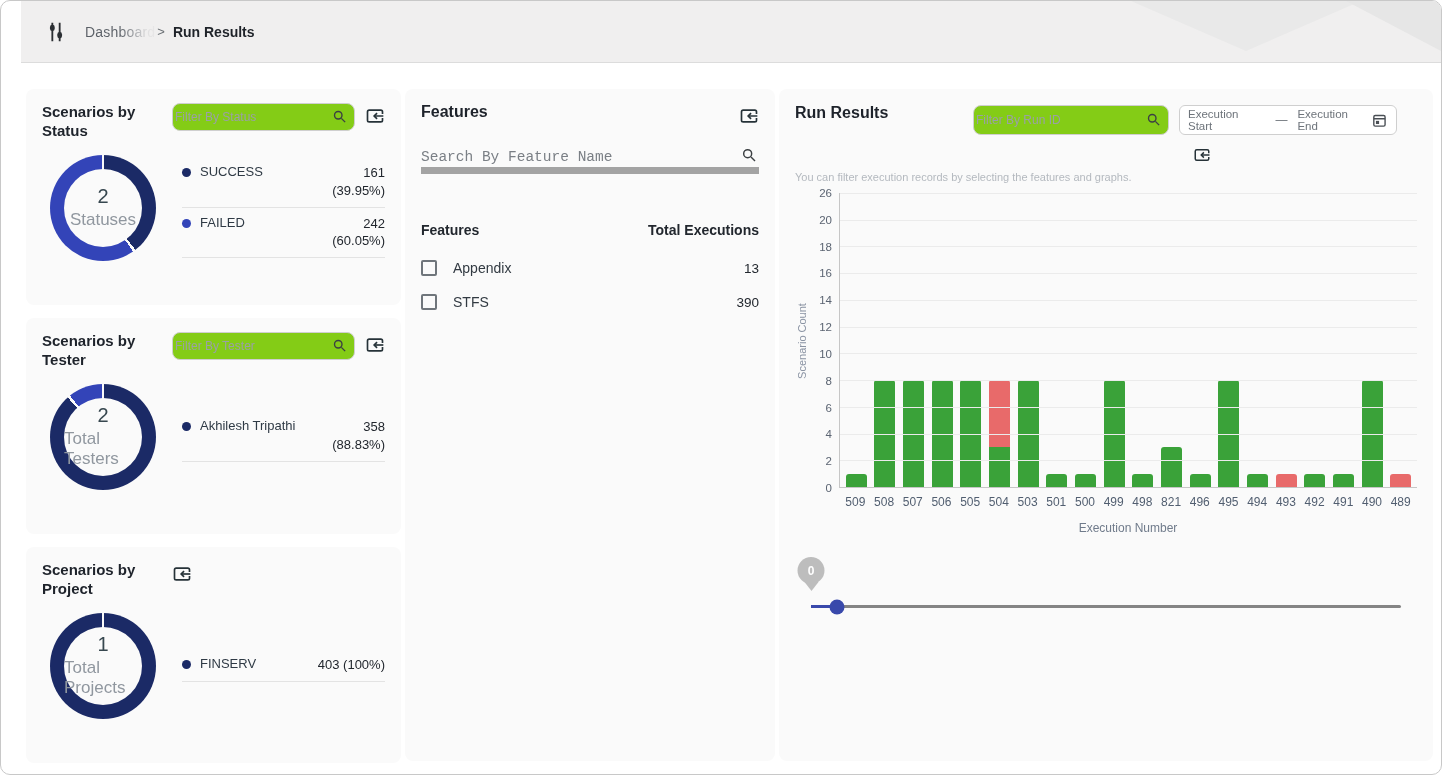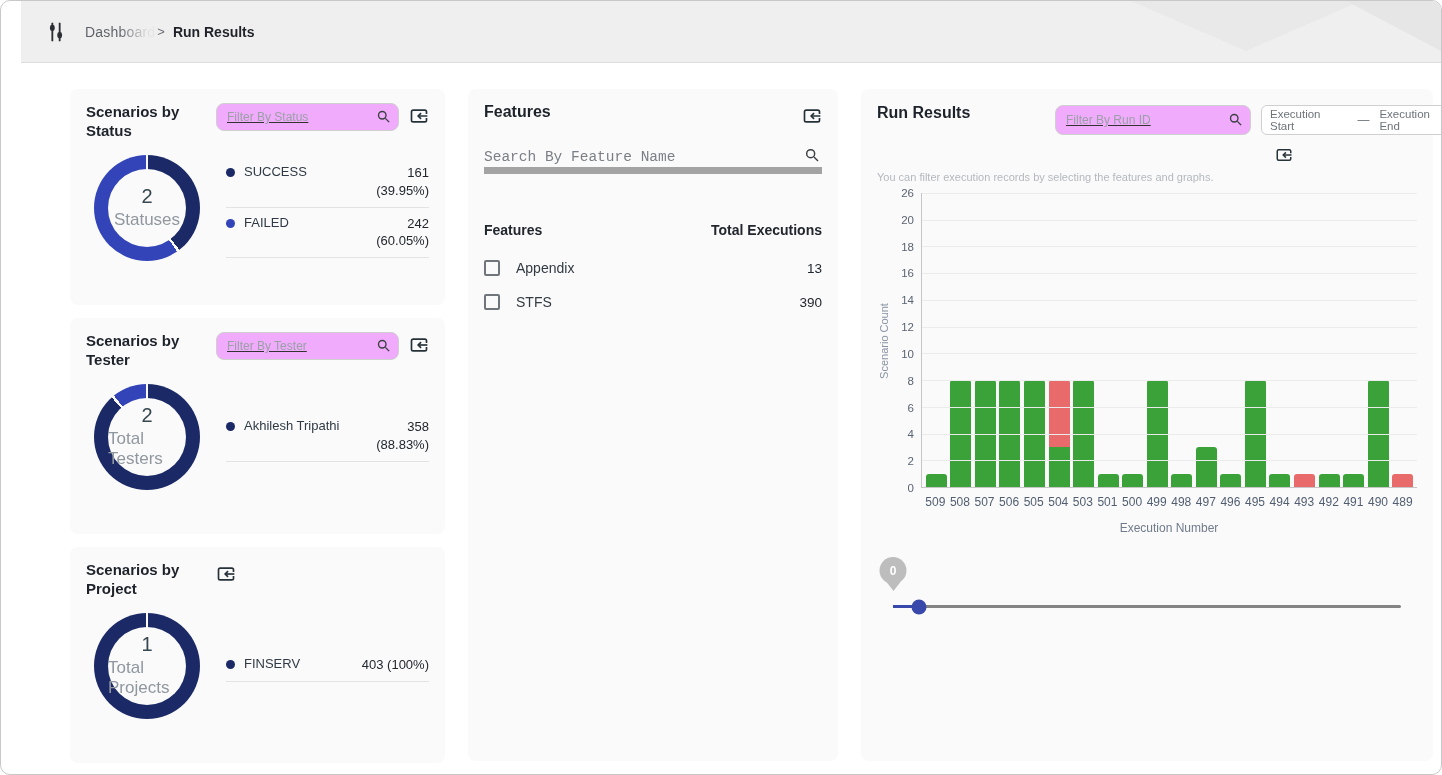--- a/index.html
+++ b/index.html
@@ -20,33 +20,33 @@
     -webkit-background-clip: text; background-clip: text; color: transparent;
   }
   .crumb-sep { font-size: 13px; color: #6b7075; margin: 0 8px 0 2px; }
   .crumb-current { font-size: 14px; font-weight: 700; color: #1f2329; }
   .deco { position: absolute; top: 0; right: 0; width: 320px; height: 61px; overflow: hidden; pointer-events: none; }
   .deco .t1 { position: absolute; left: 10px; top: 0; width: 0; height: 0;
     border-left: 115px solid transparent; border-right: 115px solid transparent; border-top: 50px solid #e9e9e9; }
   .deco .t2 { position: absolute; right: 0; top: 0; width: 0; height: 0;
     border-left: 95px solid transparent; border-top: 50px solid #e6e6e6; }
   
-  .main { display: flex; gap: 23px; padding: 26px 8px 0 25px; align-items: flex-start; margin-left: 44px; }
+  .main { display: flex; gap: 4px; padding: 26px 8px 0 25px; align-items: flex-start; }
   .col-left { width: 375px; flex: none; display: flex; flex-direction: column; gap: 13px; }
   .card { background: #fafafa; border-radius: 8px; padding: 14px 16px; }
   .donut-card { height: 216px; }
   .mid-card { width: 370px; flex: none; height: 672px; }
   .right-card { flex: 1; height: 672px; }
   
   .card-head { display: flex; align-items: flex-start; gap: 10px; }
   .panel-title { width: 120px; font-size: 15px; font-weight: 700; color: #1e232b; line-height: 1.25; flex: none; }
   .filter-wrap { position: relative; flex: 1; height: 28px; }
   .filter-wrap input {
-    width: 100%; height: 28px; border: 1px solid #cfcfcf; border-radius: 8px; background: #f0abfc;
-    padding: 0 30px 0 10px; font-size: 12px; color: #333; outline: none; font-family: inherit; text-decoration: underline;
+    width: 100%; height: 28px; border: 1px solid #cfcfcf; border-radius: 8px; background: #84cc16;
+    padding: 0 30px 0 2px; font-size: 12px; color: #333; outline: none; font-family: inherit;
   }
   .filter-wrap input::placeholder { color: #9aa0a6; }
   .search-ic { position: absolute; right: 8px; top: 6px; width: 15px; height: 15px; color: #3c4043; cursor: pointer; }
   .export-btn { width: 20px; height: 20px; color: #263238; margin-top: 3px; cursor: pointer; flex: none; }
   .card-body { display: flex; align-items: center; margin-top: 14px; padding-left: 8px; }
   .donut { width: 106px; height: 106px; border-radius: 50%; position: relative; flex: none; cursor: pointer; }
   .donut-hole {
     position: absolute; left: 14px; top: 14px; width: 78px; height: 78px; border-radius: 50%;
     background: #fafafa; display: flex; flex-direction: column; align-items: center; justify-content: center;
   }
@@ -456,21 +456,21 @@
           <span class="xtick">508</span>
           <span class="xtick">507</span>
           <span class="xtick">506</span>
           <span class="xtick">505</span>
           <span class="xtick">504</span>
           <span class="xtick">503</span>
           <span class="xtick">501</span>
           <span class="xtick">500</span>
           <span class="xtick">499</span>
           <span class="xtick">498</span>
-          <span class="xtick">497</span>
+          <span class="xtick">821</span>
           <span class="xtick">496</span>
           <span class="xtick">495</span>
           <span class="xtick">494</span>
           <span class="xtick">493</span>
           <span class="xtick">492</span>
           <span class="xtick">491</span>
           <span class="xtick">490</span>
           <span class="xtick">489</span>
         </div>
       <div class="x-title">Execution Number</div>

